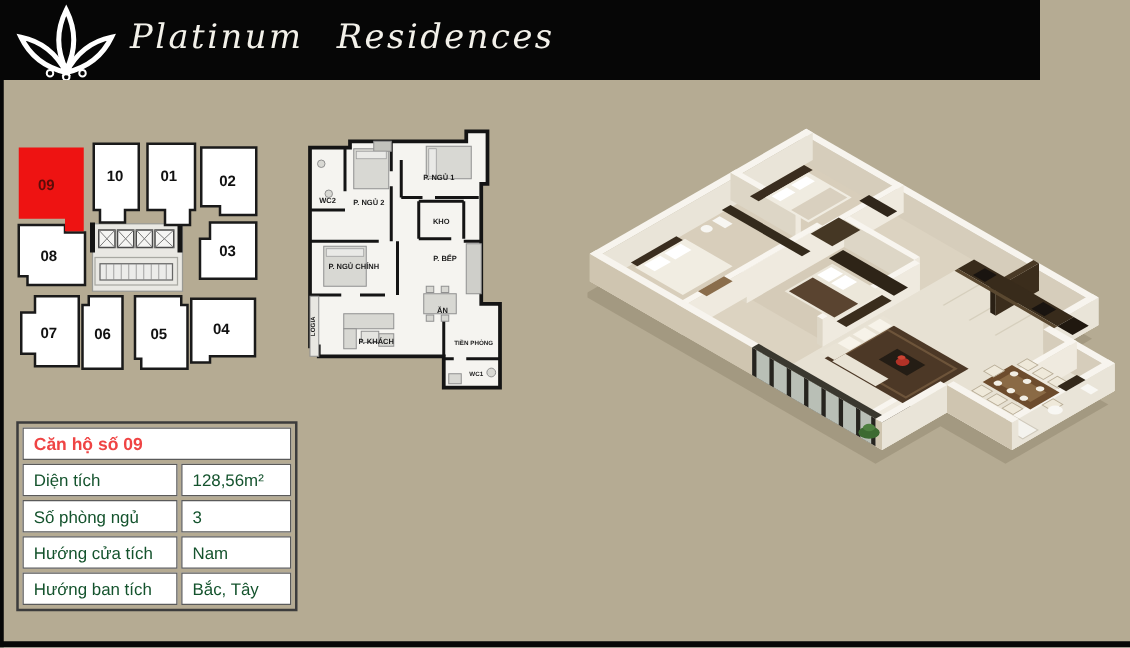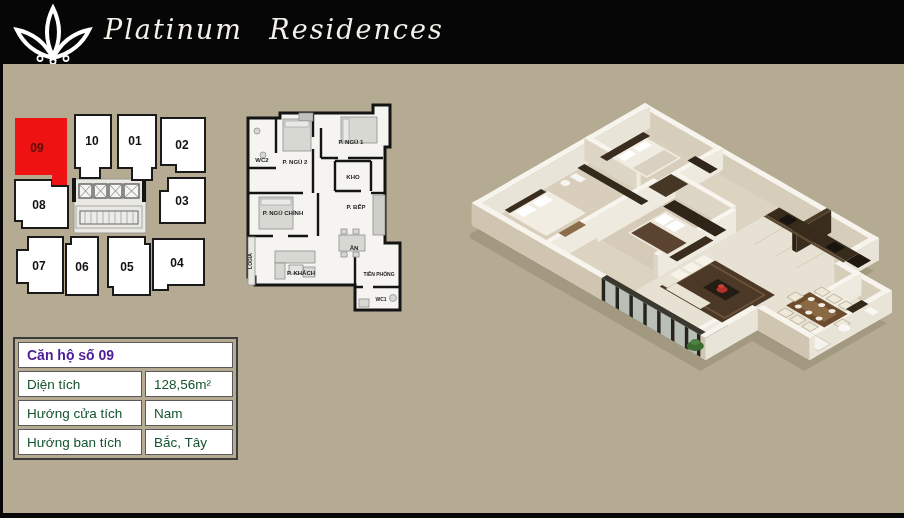--- a/index.html
+++ b/index.html
@@ -1,36 +1,36 @@
 <!DOCTYPE html>
 <html><head>
 <meta charset="utf-8">
 <style>
   html,body{margin:0;padding:0;}
   body{width:904px;height:518px;overflow:hidden;font-family:"Liberation Sans",sans-serif;}
   .page{position:relative;width:904px;height:518px;background:#b5ab93;}
   
-  .header{position:absolute;left:0;top:0;width:904px;height:64px;background:#060606;}
+  .header{position:absolute;left:0;top:0;width:832px;height:64px;background:#060606;}
   .logo{position:absolute;left:6px;top:2px;}
   .brand{position:absolute;left:104px;top:14px;color:#f3f1ea;
          font-family:"DejaVu Serif",serif;font-style:italic;font-size:27px;
          letter-spacing:2px;word-spacing:16px;}
   .left-strip{position:absolute;left:0;top:64px;width:3px;height:454px;background:#070707;}
   .footer{position:absolute;left:0;top:513px;width:904px;height:5px;background:#070707;}
   
   .keyplan{position:absolute;left:8px;top:92px;}
   .plan2d{position:absolute;left:243px;top:93px;}
   .plan3d{position:absolute;left:470px;top:80px;}
   
   .spec{position:absolute;left:13px;top:337px;border:2px solid #3c3c3c;
         border-collapse:separate;border-spacing:3px;background:#b5ab93;}
   .spec td,.spec th{background:#ffffff;border:1px solid #5a5a5a;
         font-size:13.5px;color:#14532d;padding:3px 8px;height:18px;
         text-align:left;vertical-align:middle;white-space:nowrap;}
-  .spec th{font-weight:bold;font-size:14px;color:#4c1d95;}
+  .spec th{font-weight:bold;font-size:14px;color:#ef4444;}
   .spec .c1{width:106px;}
   .spec .c2{width:70px;}
   
   .kp-num{font-family:"Liberation Sans",sans-serif;font-weight:bold;font-size:12px;fill:#111;}
   .kp-num-red{fill:#5c0d09;}
   .room{font-family:"Liberation Sans",sans-serif;font-weight:bold;font-size:6px;fill:#1c1c1c;}
   .room-sm{font-size:5px;}
 </style>
 </head>
 <body>
@@ -326,20 +326,24 @@
   <table class="spec">
     <tbody>
       <tr>
         <th colspan="2">Căn hộ số 09</th>
       </tr>
       <tr>
         <td class="c1">Diện tích</td>
         <td class="c2">128,56m²</td>
       </tr>
       <tr>
+        <td class="c1">Số phòng ngủ</td>
+        <td class="c2">3</td>
+      </tr>
+      <tr>
         <td class="c1">Hướng cửa tích</td>
         <td class="c2">Nam</td>
       </tr>
       <tr>
         <td class="c1">Hướng ban tích</td>
         <td class="c2">Bắc, Tây</td>
       </tr>
     </tbody>
   </table>
 

